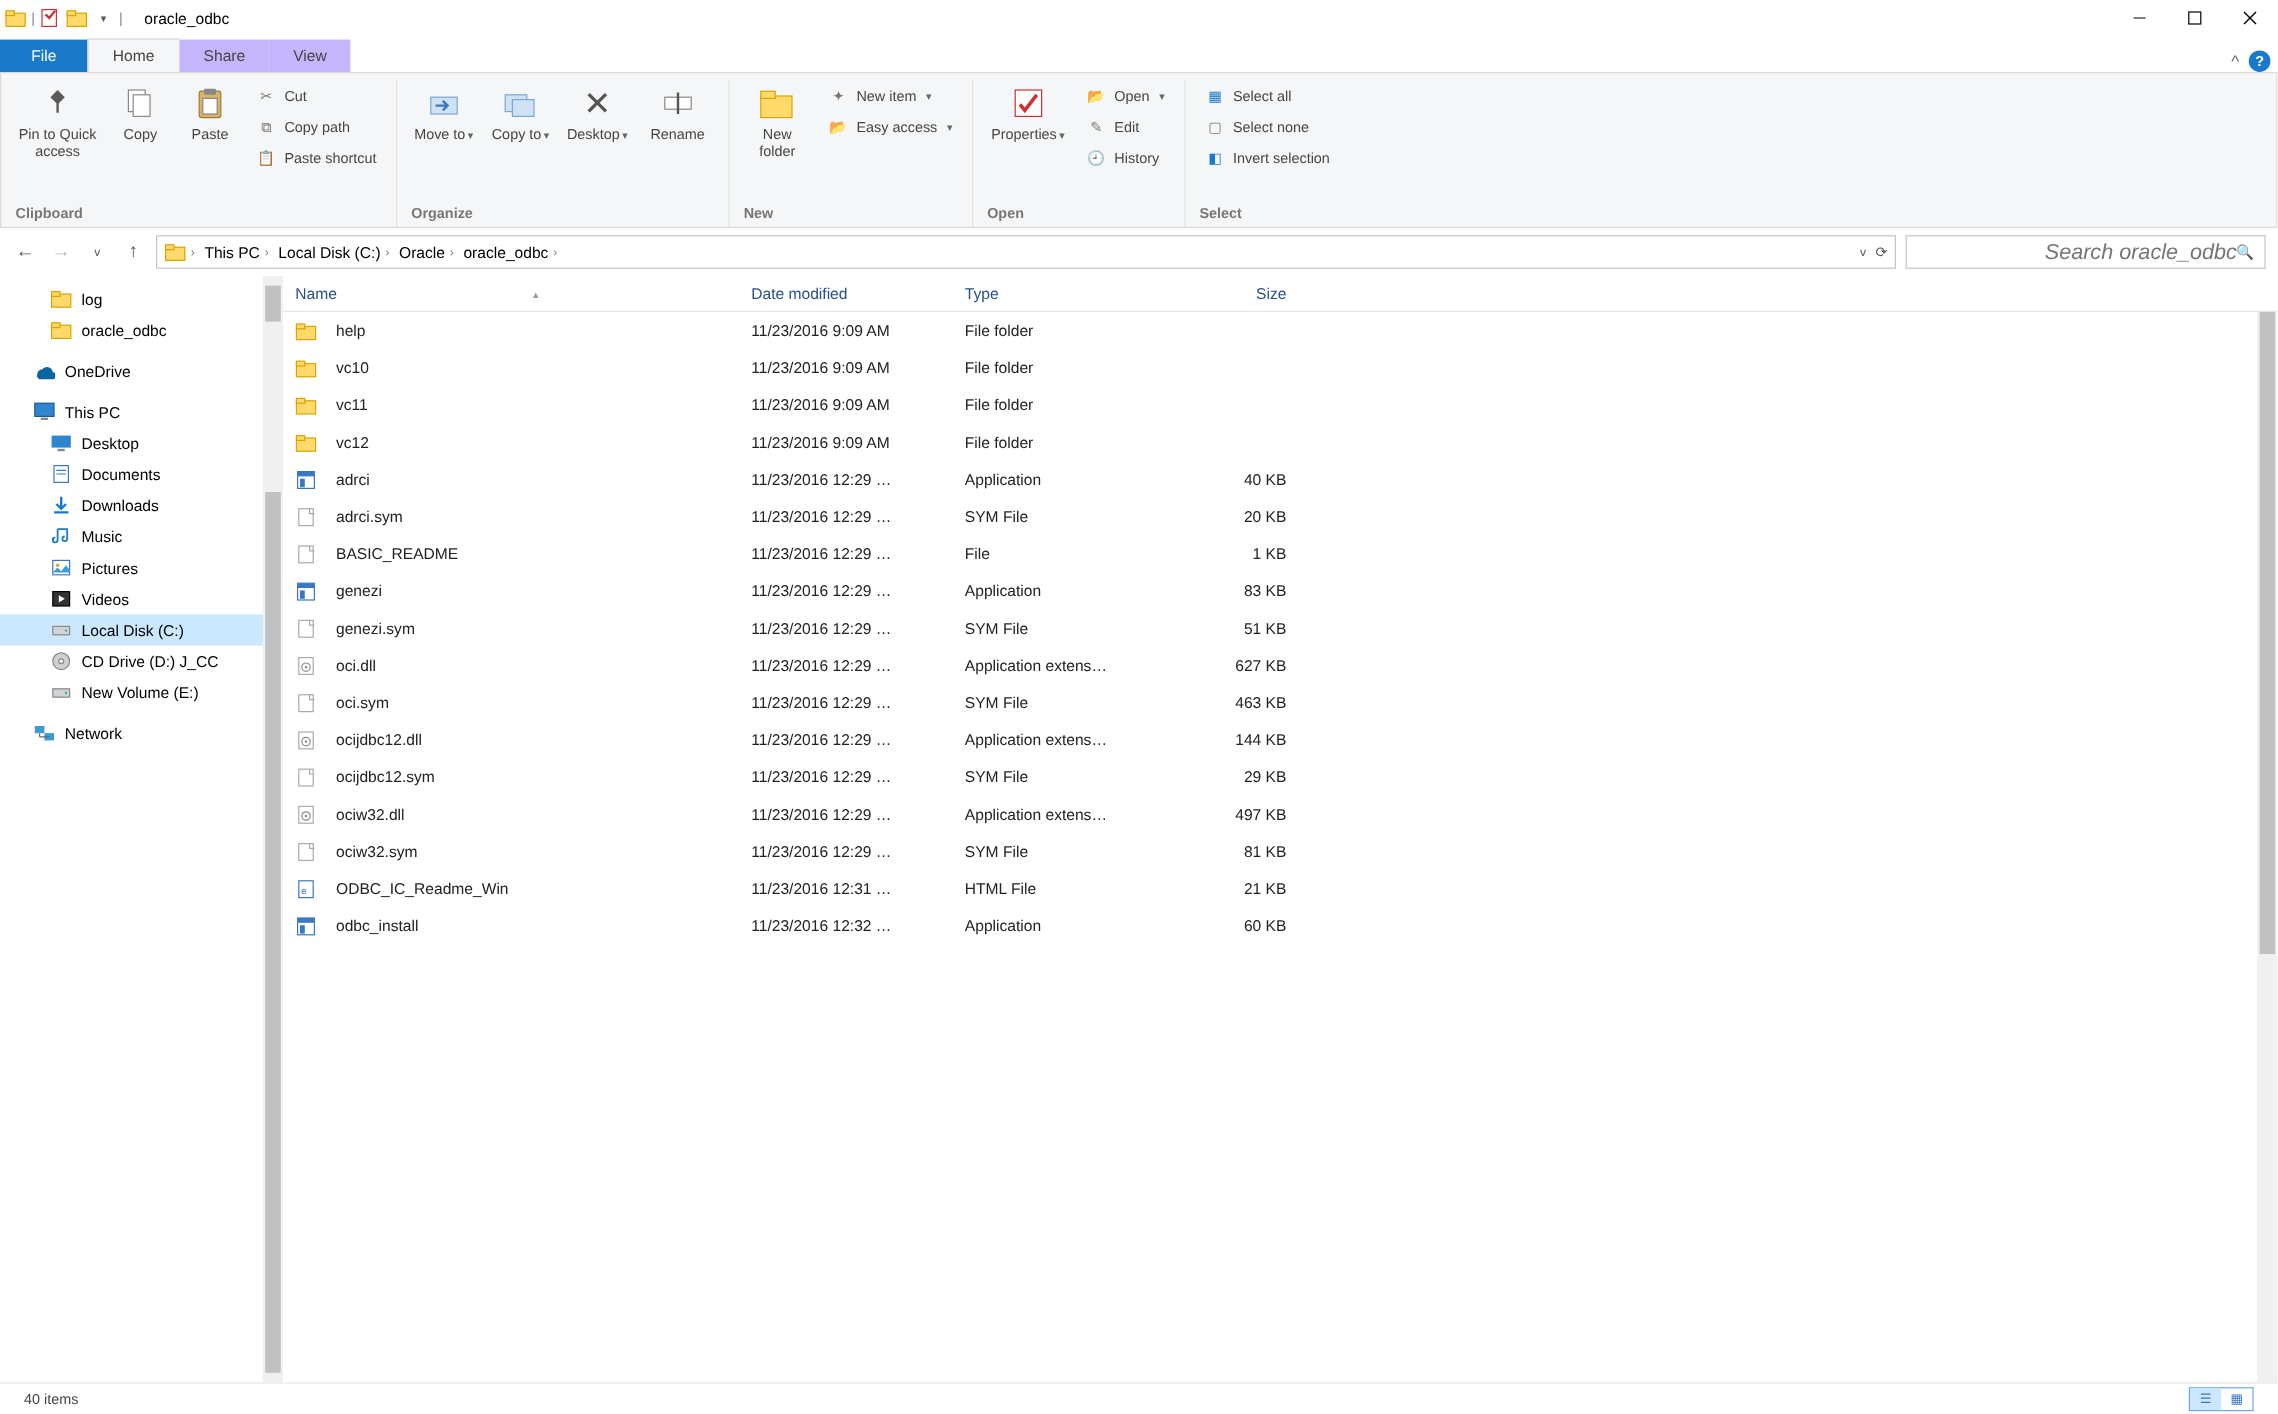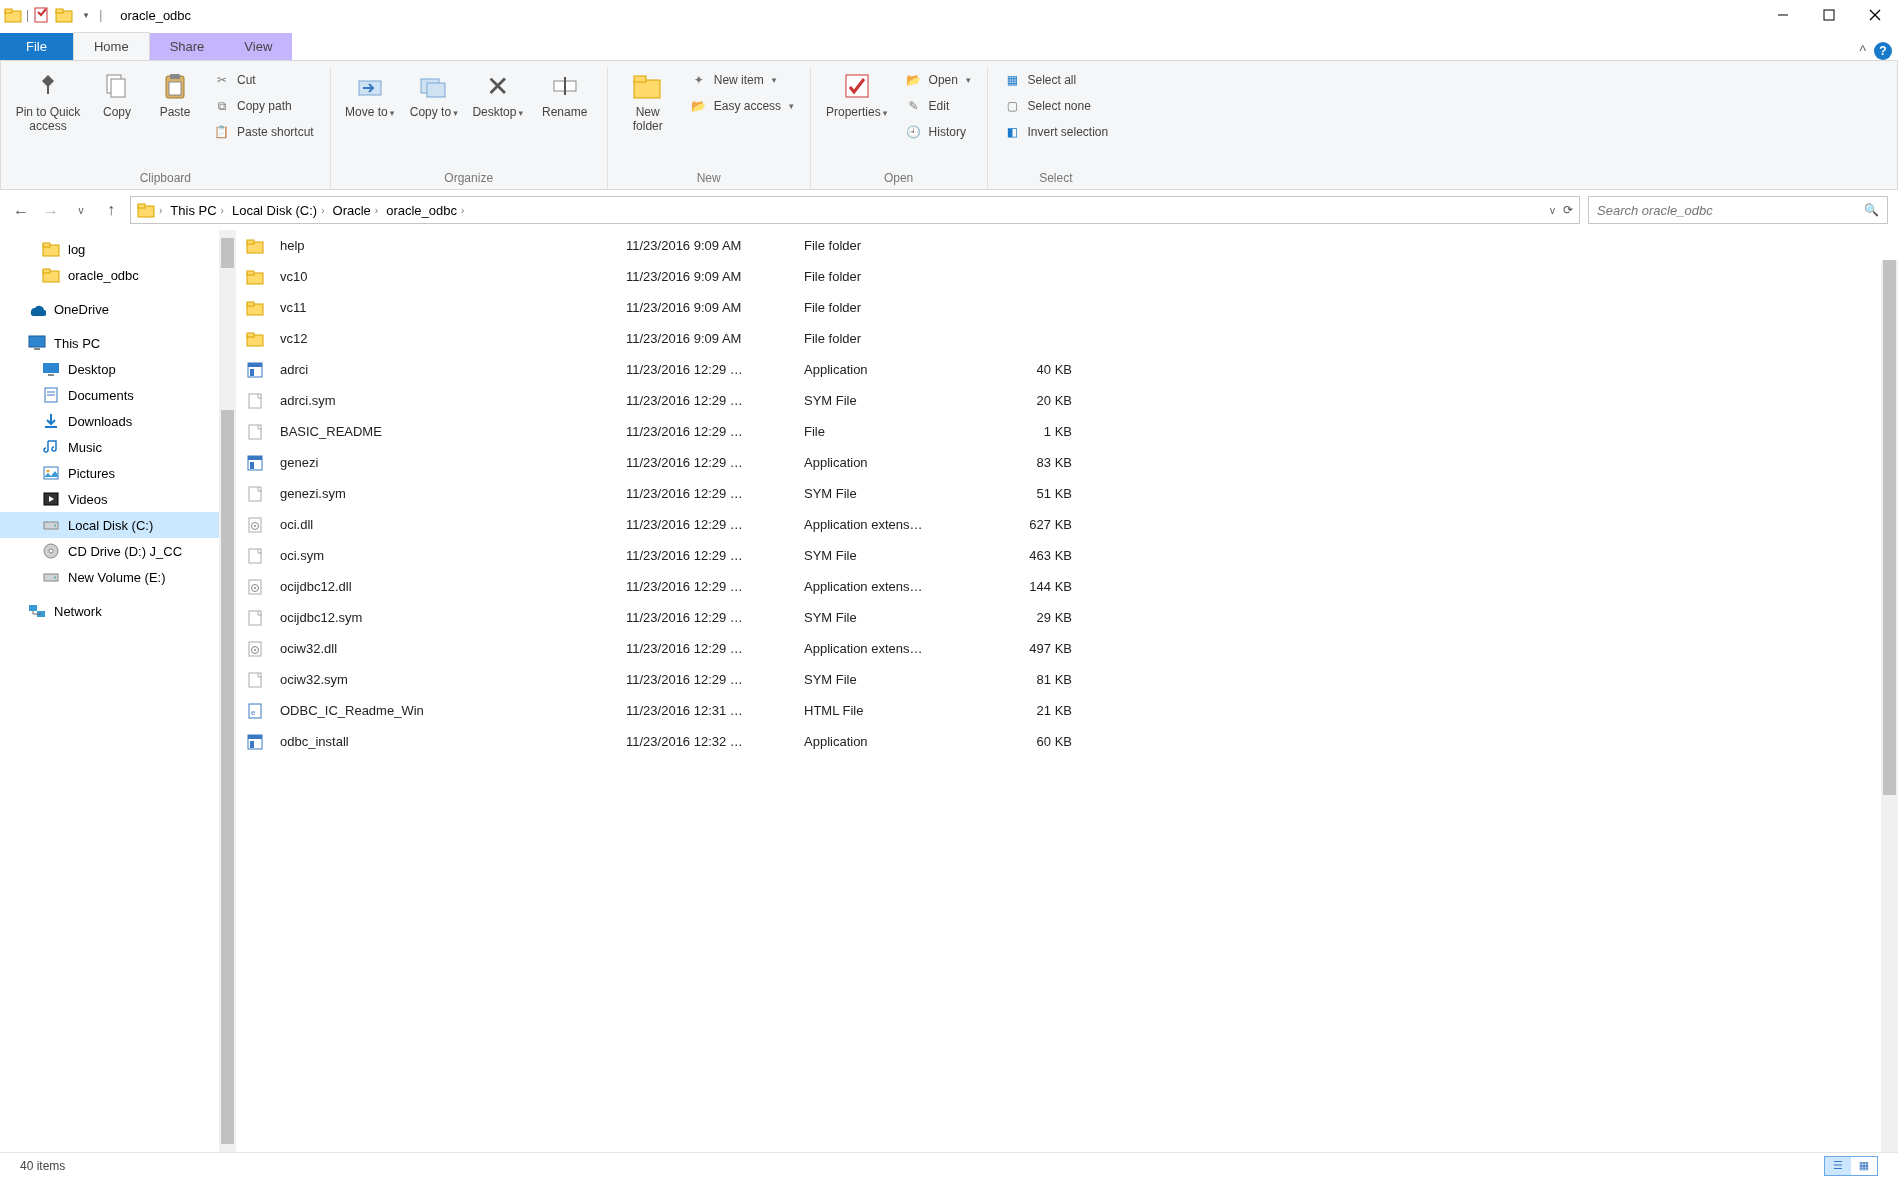--- a/index.html
+++ b/index.html
@@ -14,37 +14,37 @@
   .tabsbar { height: 30px; display: flex; align-items: flex-end; justify-content: space-between; }
   .tabs { display: flex; align-items: flex-end; }
   .tab { padding: 6px 20px; font-size: 13px; color: #444; background: #c4b5fd; border-top: 0; cursor: default; }
   .tab.file { background: #1979ca; color: #fff; padding: 6px 26px; }
   .tab.active { background: #f5f6f7; border: 1px solid #dadada; border-bottom: none; }
   .tabs-right { display:flex; align-items:center; margin-right: 6px; gap: 8px; color:#666; }
   .help-circle { width:18px; height:18px; border-radius:50%; background:#1979ca; color:#fff; display:flex; align-items:center; justify-content:center; font-size:12px; font-weight:bold; }
   .ribbon { background: #f5f6f7; border: 1px solid #dadada; display: flex; padding: 6px 0 0 0; height: 130px; }
   .group { border-right: 1px solid #e1e1e1; display: flex; flex-direction: column; padding: 0 12px; }
   .group .gcontent { display: flex; align-items: flex-start; gap: 10px; flex: 1; }
-  .group .glabel { text-align: center; font-size: 12px; color: #777; padding: 4px 0; }
+  .group .glabel { font-size: 12px; color: #777; padding: 4px 0; font-weight: bold; }
   .bigbtn { display: flex; flex-direction: column; align-items: center; justify-content: flex-start; width: 70px; padding-top: 2px; cursor: default; }
   .bigbtn .bicon { width: 34px; height: 34px; display: flex; align-items: center; justify-content: center; font-size: 26px; color: #555; }
   .bigbtn .blabel { text-align: center; font-size: 12px; color: #444; line-height: 14px; margin-top: 2px; }
   .smallbtns { display: flex; flex-direction: column; gap: 4px; padding-top: 2px; }
   .smallbtn { display: flex; align-items: center; gap: 6px; font-size: 12px; color: #444; padding: 2px 4px; white-space: nowrap; }
   .smallbtn .sicon { width: 18px; height: 18px; display:flex; align-items:center; justify-content:center; color:#777; }
   .addr-row { display: flex; align-items: center; height: 40px; padding: 0 10px; gap: 8px; }
   .navarrow { width: 22px; height: 22px; display:flex; align-items:center; justify-content:center; color:#555; font-size:16px; }
   .navarrow.disabled { color: #bbb; }
   .addrbox { flex: 1; border: 1px solid #c5c5c5; height: 28px; display: flex; align-items: center; padding: 0 6px; gap: 4px; }
   .addrbox .foldericon { width: 18px; height: 18px; }
   .crumb { display: flex; align-items: center; gap: 4px; font-size: 13px; padding: 0 4px; }
   .crumb .chev { color:#777; font-size:10px; }
   .addr-right { margin-left:auto; display:flex; align-items:center; gap:8px; color:#555; }
   .searchbox { width: 300px; border: 1px solid #c5c5c5; height: 28px; display:flex; align-items:center; padding: 0 8px; justify-content:space-between; }
-  .searchbox input { border:none; outline:none; font-size:13px; color:#777; width: 100%; font-style: italic; }
+  .searchbox input { border:none; outline:none; font-size:18px; color:#777; width: 100%; font-style: italic; text-align: right; }
   .searchbox .sic { color:#555; }
   .main { flex: 1; display: flex; border-top: 0; overflow:hidden; }
   .navpane { width: 236px; display:flex; flex-direction: column; padding: 6px 0; overflow-y: auto; position: relative; }
   .navpane .scrollbar { position:absolute; right:0; top:0; bottom:0; width:17px; background:#f0f0f0; }
   .navpane .scrollbar .thumb { position:absolute; left:2px; right:2px; background:#c1c1c1; }
   .navitem { display:flex; align-items:center; gap:8px; padding: 4px 0 4px 42px; font-size: 13px; cursor:default; }
   .navitem.top { padding-left: 28px; margin-top: 8px; font-size: 13px; }
   .navitem .nic { width:18px; height:18px; display:flex; align-items:center; justify-content:center; }
   .navitem.sel { background:#cce8ff; }
   .filepane { flex:1; display:flex; flex-direction:column; overflow:hidden; position:relative; }
@@ -468,20 +468,29 @@
         </span>
       <span>Network</span>
     </div>
     <div class="scrollbar">
       <div class="thumb" style="top:8px;height:30px;"></div>
       <div class="thumb" style="top:180px;bottom:8px;"></div>
     </div>
   </div>
 
   <div class="filepane">
+    <div class="colhdr">
+      <div class="col col-name">
+          <span>Name</span>
+          <span style="margin:0 auto;color:#999;font-size:9px;">▴</span>
+        </div>
+      <div class="col col-date">Date modified</div>
+      <div class="col col-type">Type</div>
+      <div class="col col-size">Size</div>
+    </div>
     <div class="rows" id="rows">
         <div class="row">
           <div class="col col-name">
             <span class="ric">
               <svg width="18" height="18">
                 <rect x="1" y="5" width="16" height="11" fill="#ffd96a" stroke="#d9a400"></rect>
                 <rect x="1" y="3" width="7" height="4" fill="#ffd96a" stroke="#d9a400"></rect>
               </svg>
             </span>
             <span>help</span>

